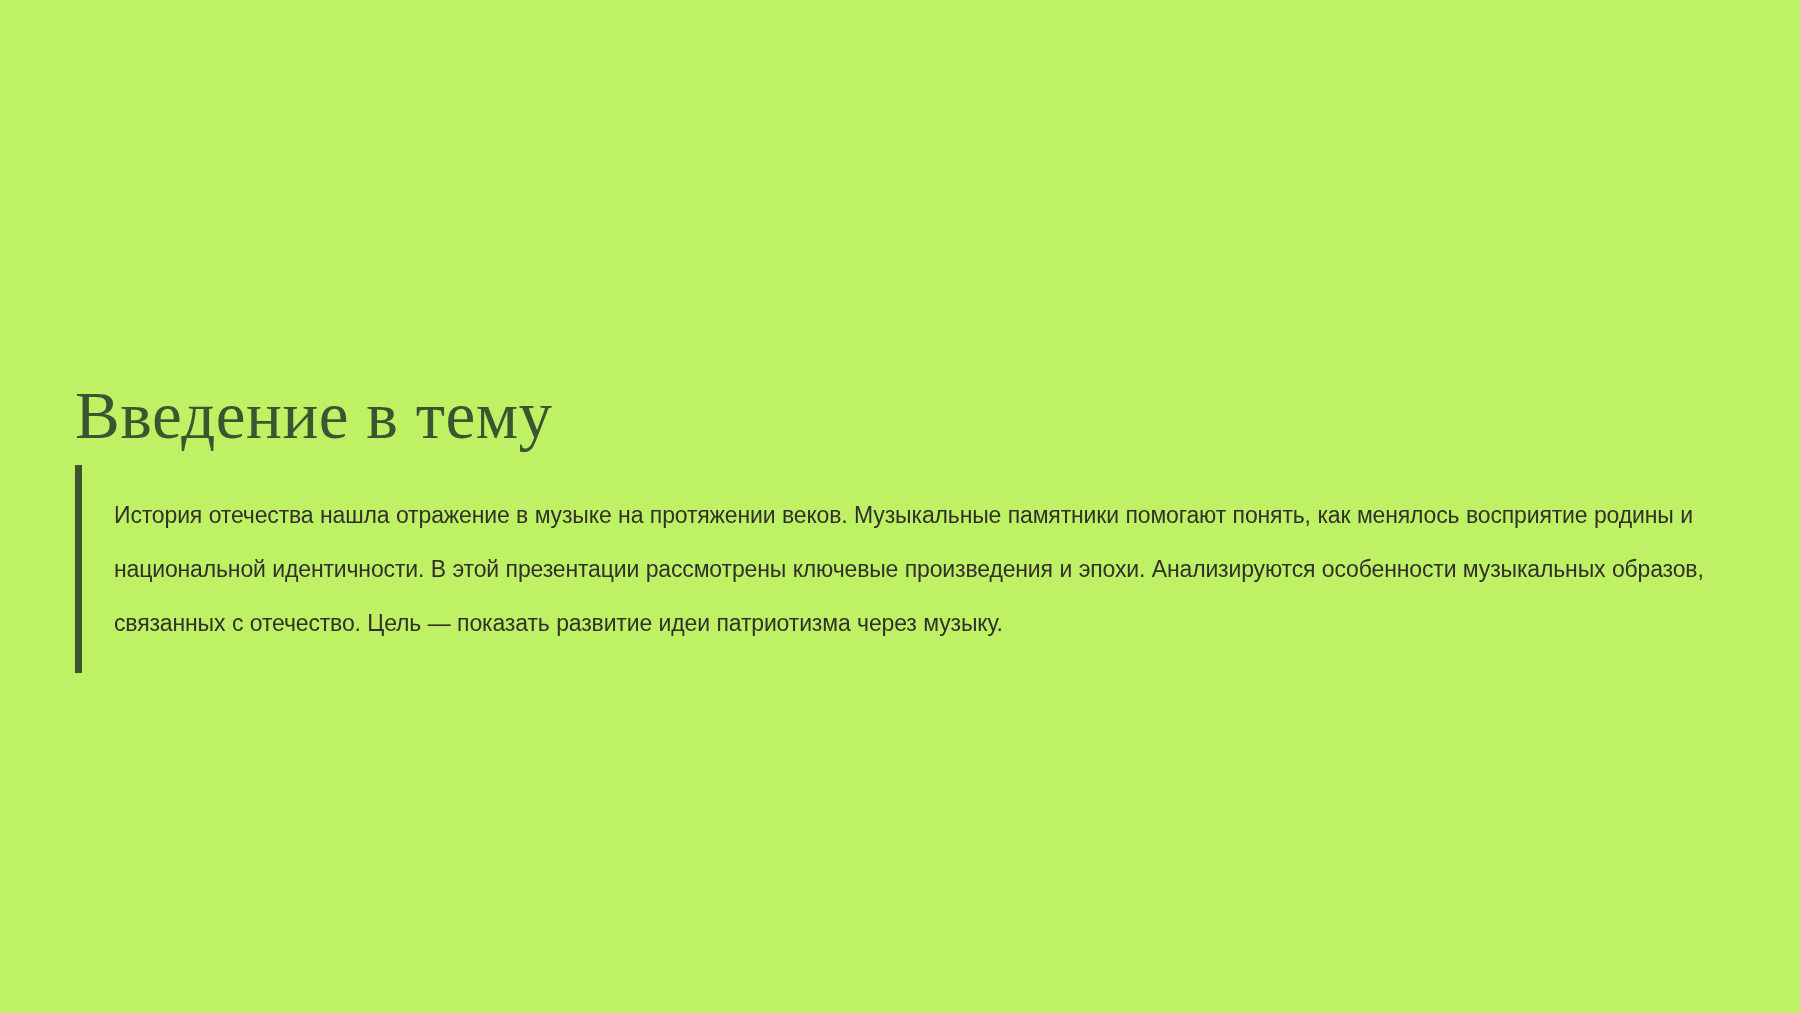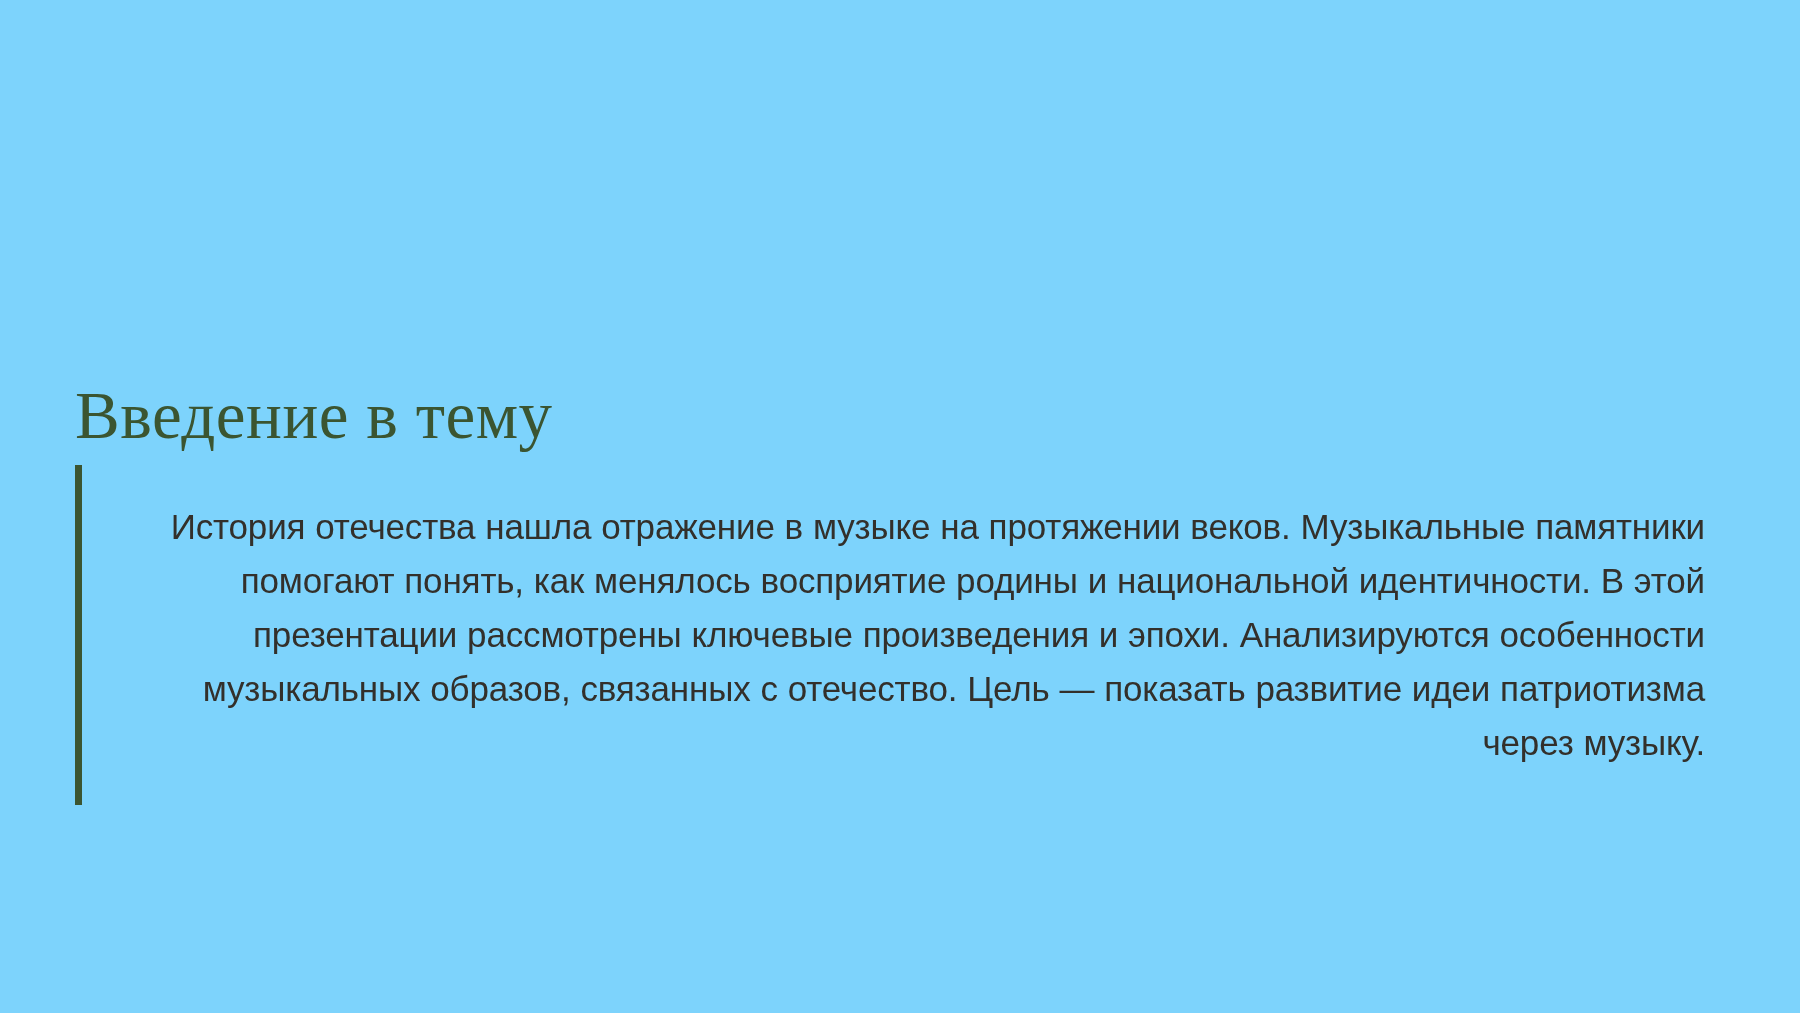--- a/index.html
+++ b/index.html
@@ -11,21 +11,21 @@
     height: 1013px;
     overflow: hidden;
     background: #fdf5e9;
     font-family: "Liberation Sans", sans-serif;
   }
 
   #slide {
     position: relative;
     width: 1800px;
     height: 1013px;
-    background: #7dd3fc;
+    background: #bef264;
     box-sizing: border-box;
   }
 
   #slide-title {
     position: absolute;
     left: 75px;
     top: 337px;
     font-family: "Liberation Serif", "DejaVu Serif", serif;
     font-size: 67px;
     line-height: 1;
@@ -46,26 +46,26 @@
 
   #accent-bar {
     width: 7px;
     min-height: 203px;
     background: #3b5531;
     flex: 0 0 auto;
   }
 
   #body-text {
     flex: 1 1 auto;
-    padding-left: 49px;
+    padding-left: 32px;
     font-family: "Liberation Sans", "DejaVu Sans", sans-serif;
-    font-size: 35px;
+    font-size: 23px;
     line-height: 54px;
     color: #33302b;
-    text-align: right;
+    text-align: left;
     letter-spacing: -0.15px;
     word-spacing: 0.3px;
   }
 </style>
 </head>
 <body>
 
 <div id="slide">
 
   <h1 id="slide-title">Введение в тему</h1>

